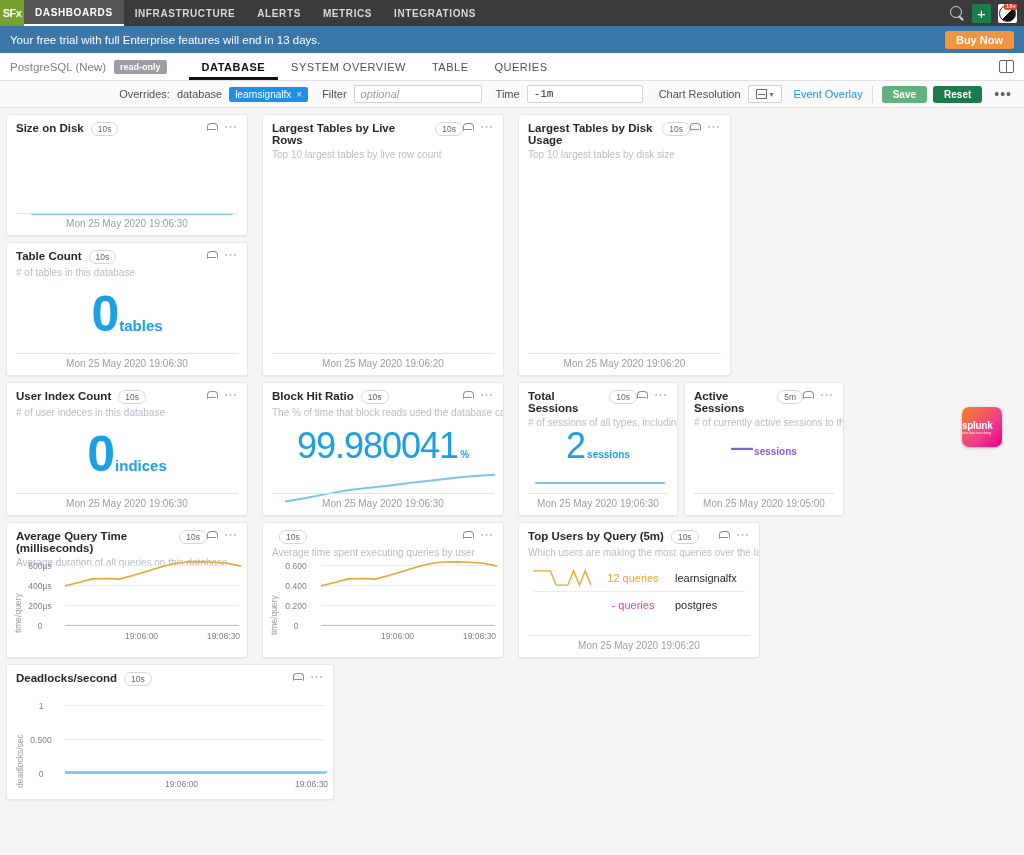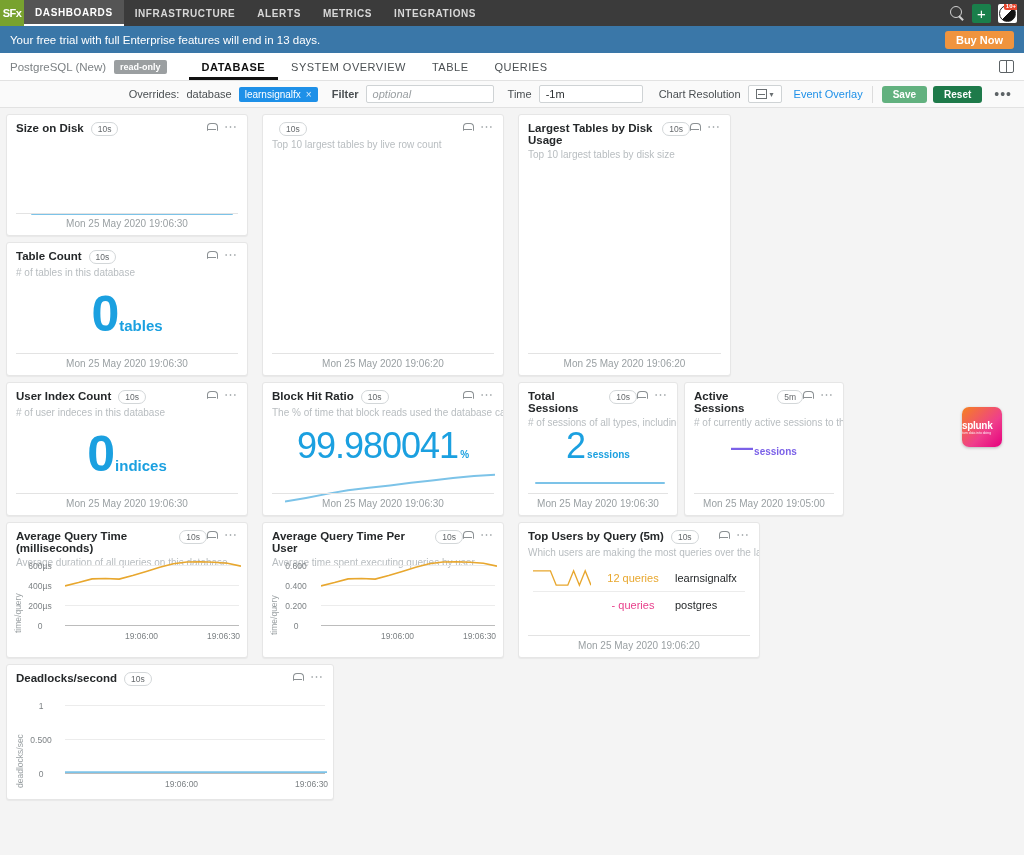--- a/index.html
+++ b/index.html
@@ -172,24 +172,24 @@
 </div>
 
 <div class="toolbar">
   <div class="tb-spacer"></div>
   <span class="tb-label">Overrides:</span>
   <span class="tb-label">database</span>
   <span class="chip">
     <span>learnsignalfx</span>
     <span class="x">×</span>
   </span>
-  <span class="tb-label" style="margin-left:14px;font-weight:bold;">Filter</span>
+  <span class="tb-label" style="margin-left:14px;">Filter</span>
   <div class="inp ph" style="width:128px;">optional</div>
   <span class="tb-label" style="margin-left:14px;">Time</span>
-  <div class="inp" style="width:104px;">-1m</div>
+  <div class="inp" style="width:116px;font-family:Liberation Mono, monospace;">-1m</div>
   <span class="tb-label" style="margin-left:16px;">Chart Resolution</span>
   <div class="res-btn">
     <span class="sq"></span>
     <span class="cv">▾</span>
   </div>
   <span class="link" style="margin-left:12px;">Event Overlay</span>
   <span class="divider"></span>
   <span class="btn save">Save</span>
   <span class="btn reset" style="margin-left:6px;">Reset</span>
   <span class="dots" style="margin-left:8px;">•••</span>
@@ -205,20 +205,21 @@
         <span class="bell"></span>
         <span class="kebab">⋯</span>
       </span>
     </div>
     <div class="sparkbar" style="top:98px; background:#7cc3e8;"></div>
     <div class="card-foot">Mon 25 May 2020 19:06:30</div>
   </div>
 
   <div class="card" style="left:262px; top:6px; width:242px; height:262px;">
     <div class="card-head">
+      <span class="card-title">Largest Tables by Live Rows</span>
       <span class="res-badge">10s</span>
       <span class="head-icons">
         <span class="bell"></span>
         <span class="kebab">⋯</span>
       </span>
     </div>
     <div class="card-sub">Top 10 largest tables by live row count</div>
     <div class="card-foot">Mon 25 May 2020 19:06:20</div>
   </div>
 
@@ -345,21 +346,20 @@
     <div class="axisline" style="left:58px; right:8px; top:102px;"></div>
     <svg class="chart" style="left:58px; top:32px;" width="176" height="70" viewBox="0 0 176 70">
       <polyline id="line-aqt" fill="none" stroke="#e8a72e" stroke-width="1.6" points="0.00,30.88 13.54,27.59 27.08,23.88 40.62,23.47 54.15,24.09 67.69,20.59 81.23,16.47 94.77,12.35 108.31,8.75 121.85,7.00 135.38,6.79 148.92,7.21 162.46,8.24 176.00,11.12"></polyline>
     </svg>
     <div class="xtick" style="left:118px; top:108px;">19:06:00</div>
     <div class="xtick" style="left:200px; top:108px;">19:06:30</div>
   </div>
 
   <div class="card" style="left:262px; top:414px; width:242px; height:136px;">
     <div class="card-head">
-      <span class="card-title">Average Query Time Per User</span>
       <span class="res-badge">10s</span>
       <span class="head-icons">
         <span class="bell"></span>
         <span class="kebab">⋯</span>
       </span>
     </div>
     <div class="card-sub">Average time spent executing queries by user</div>
     <div class="axis-label" style="left:6px; top:44px; height:68px;">time/query</div>
     <div class="ytick" style="left:12px; top:38px; width:42px;">0.600</div>
     <div class="ytick" style="left:12px; top:58px; width:42px;">0.400</div>

